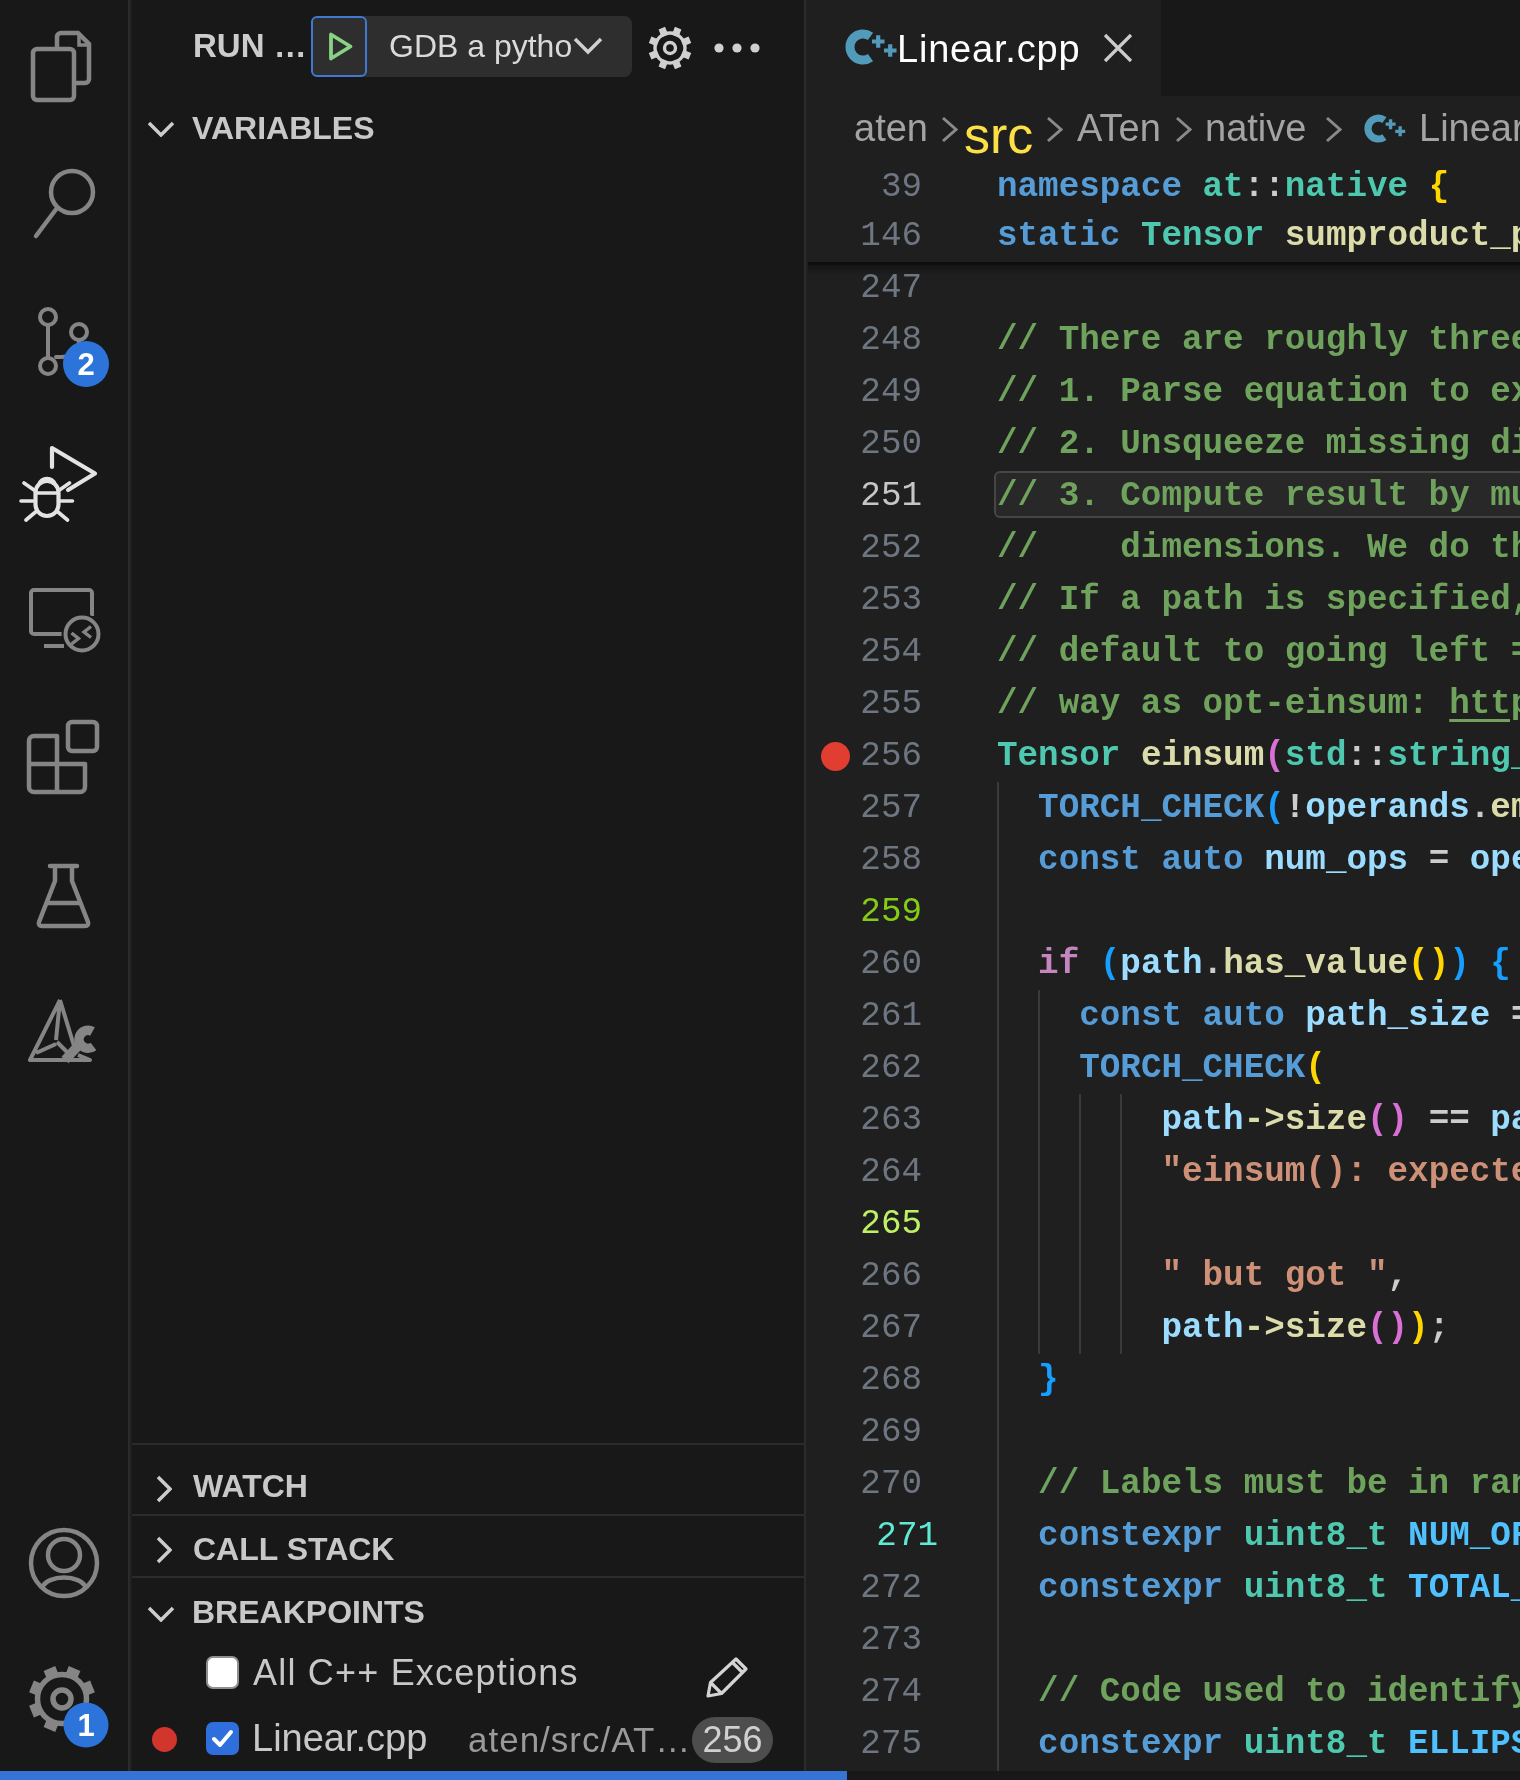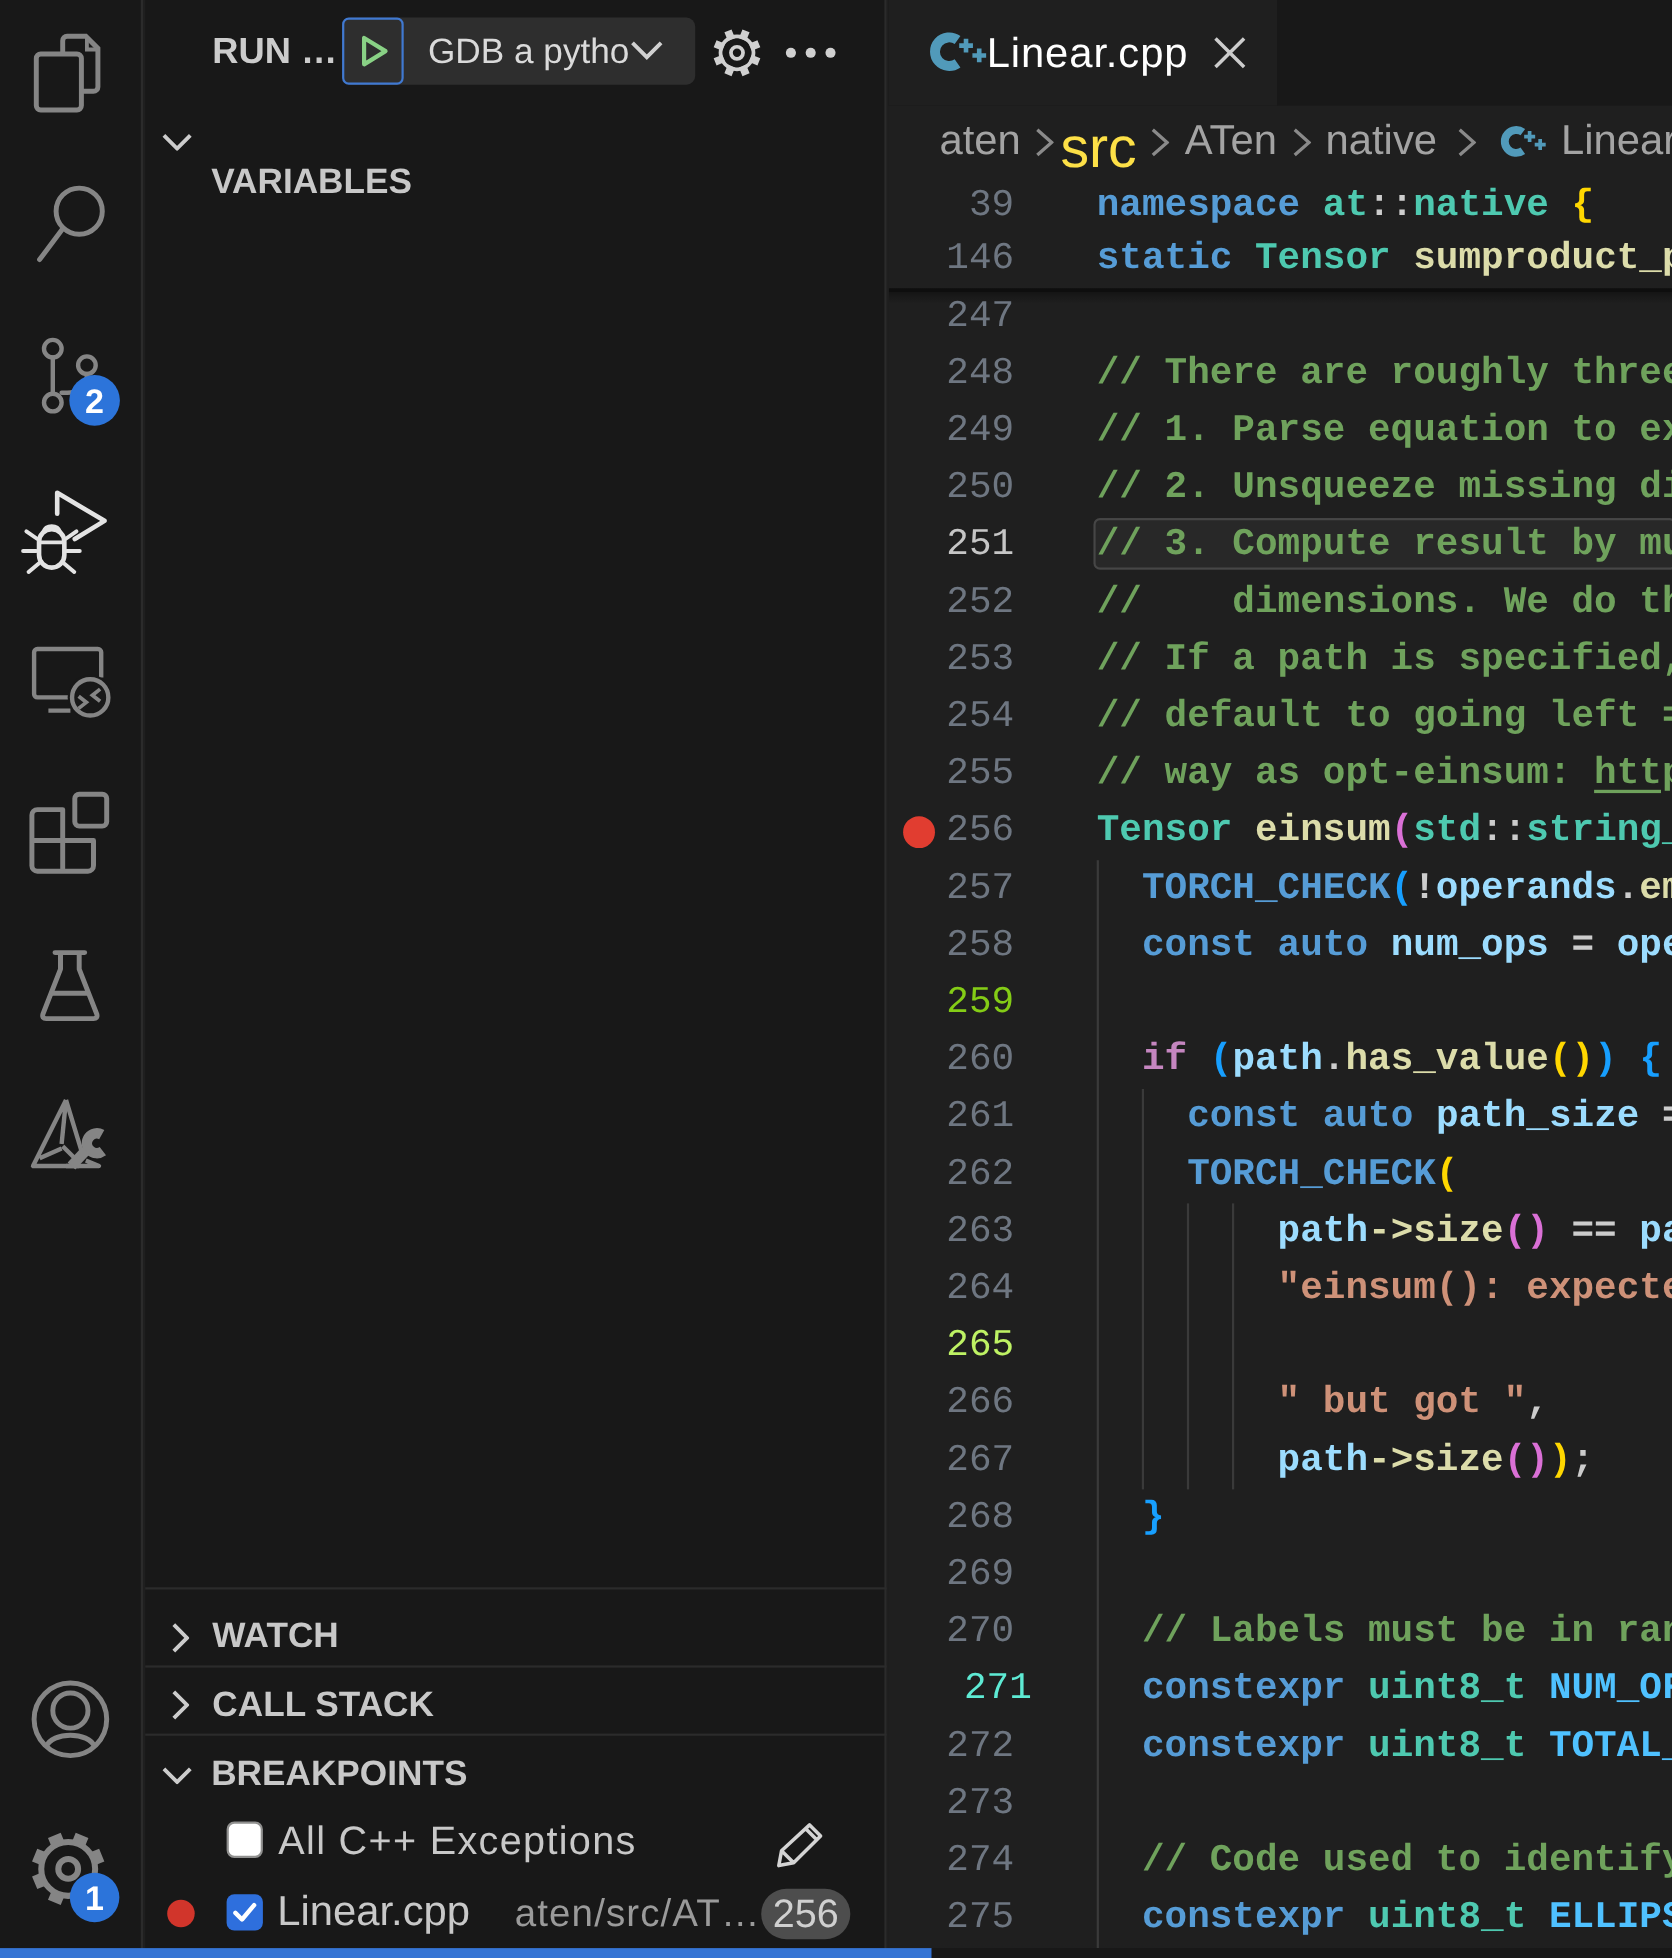--- a/index.html
+++ b/index.html
@@ -91,21 +91,21 @@
     <circle cx="25" cy="25" r="5.5" fill="none" stroke="#d0d0d0" stroke-width="3.4"></circle>
 </svg>
 <svg class="a" style="left:710px;top:40px;" width="54" height="16" viewBox="0 0 54 16">
     <circle cx="9" cy="8" r="4.6" fill="#d0d0d0"></circle>
     <circle cx="27" cy="8" r="4.6" fill="#d0d0d0"></circle>
     <circle cx="45" cy="8" r="4.6" fill="#d0d0d0"></circle>
   </svg>
 <svg class="a" style="left:147px;top:121px;" width="28" height="16" viewBox="0 0 28 16" fill="none">
     <path d="M2 2 L14.0 14 L26 2" stroke="#cccccc" stroke-width="3.5"></path>
   </svg>
-<div class="a hdr" style="left:192px;top:112px;margin-top:36px;">VARIABLES</div>
+<div class="a hdr" style="left:192px;top:112px;">VARIABLES</div>
 <div class="a" style="left:132px;top:1443px;width:674px;height:2px;background:#2b2b2b;"></div>
 <div class="a" style="left:132px;top:1514px;width:674px;height:2px;background:#2b2b2b;"></div>
 <div class="a" style="left:132px;top:1576px;width:674px;height:2px;background:#2b2b2b;"></div>
 <svg class="a" style="left:156px;top:1475px;" width="16" height="28" viewBox="0 0 16 28" fill="none">
     <path d="M2 2 L14 14.0 L2 26" stroke="#cccccc" stroke-width="3.5"></path>
   </svg>
 <div class="a hdr" style="left:193px;top:1470px;">WATCH</div>
 <svg class="a" style="left:156px;top:1536px;" width="16" height="28" viewBox="0 0 16 28" fill="none">
     <path d="M2 2 L14 14.0 L2 26" stroke="#cccccc" stroke-width="3.5"></path>
   </svg>

